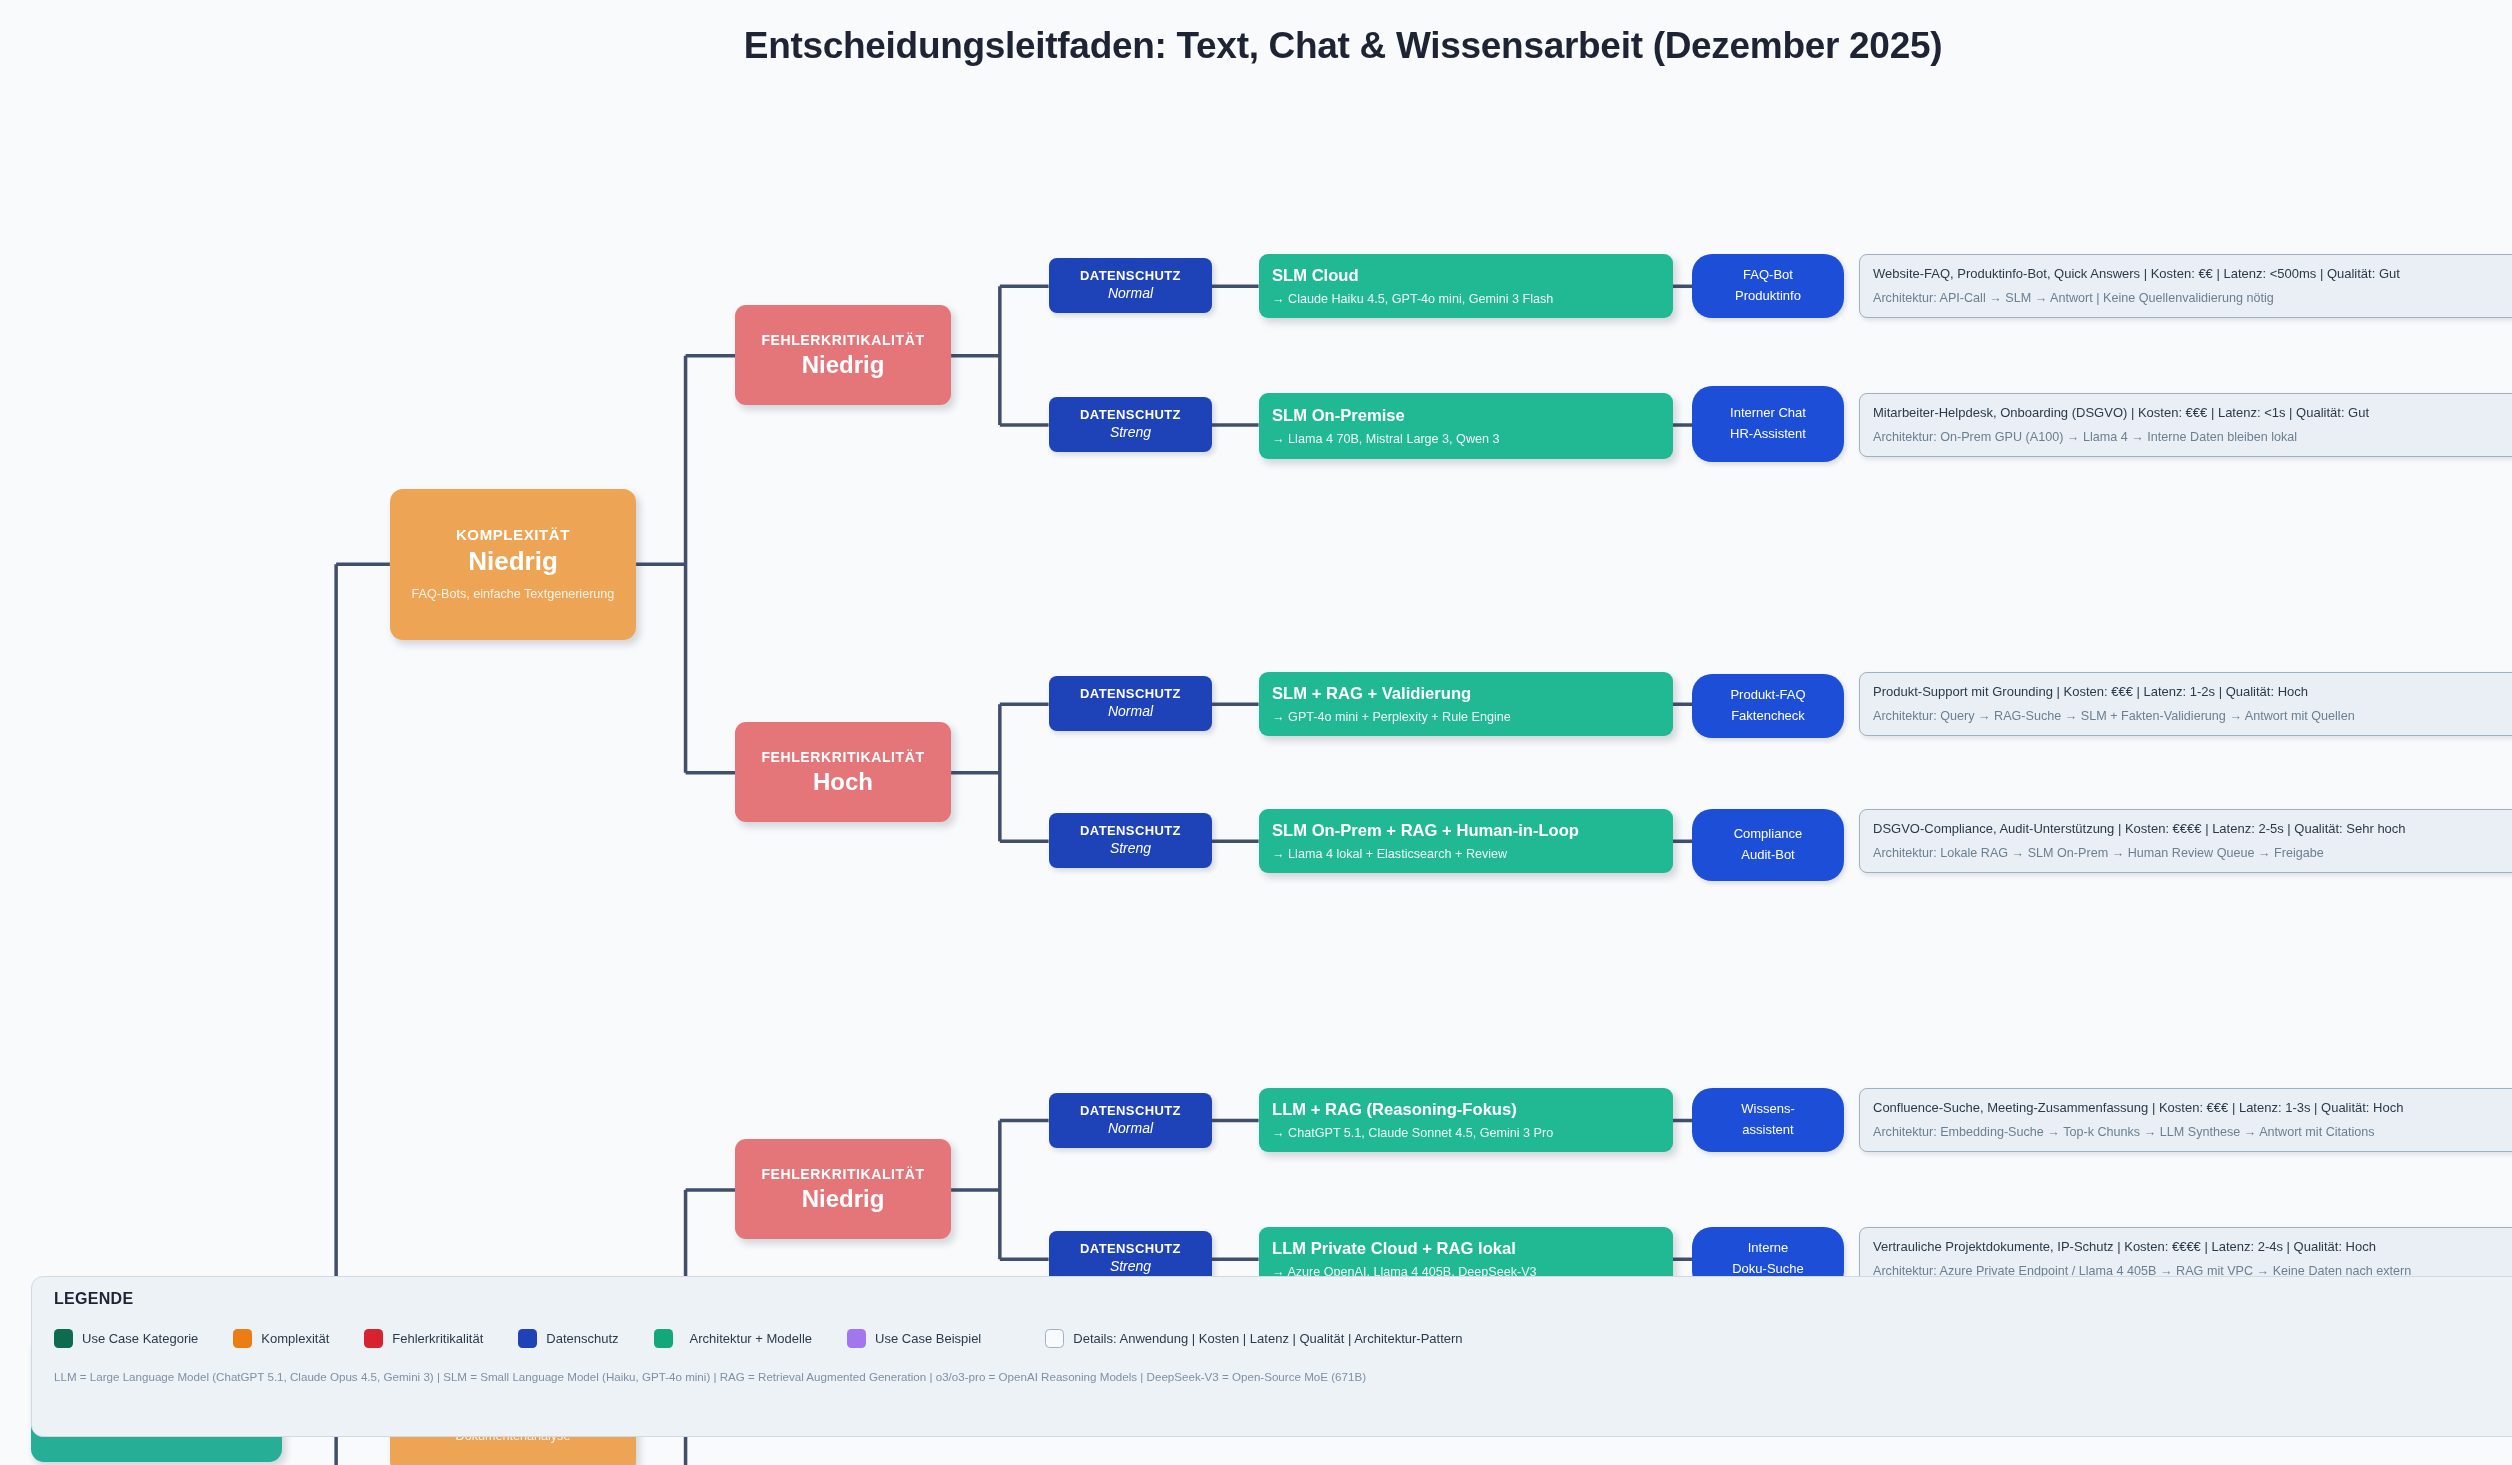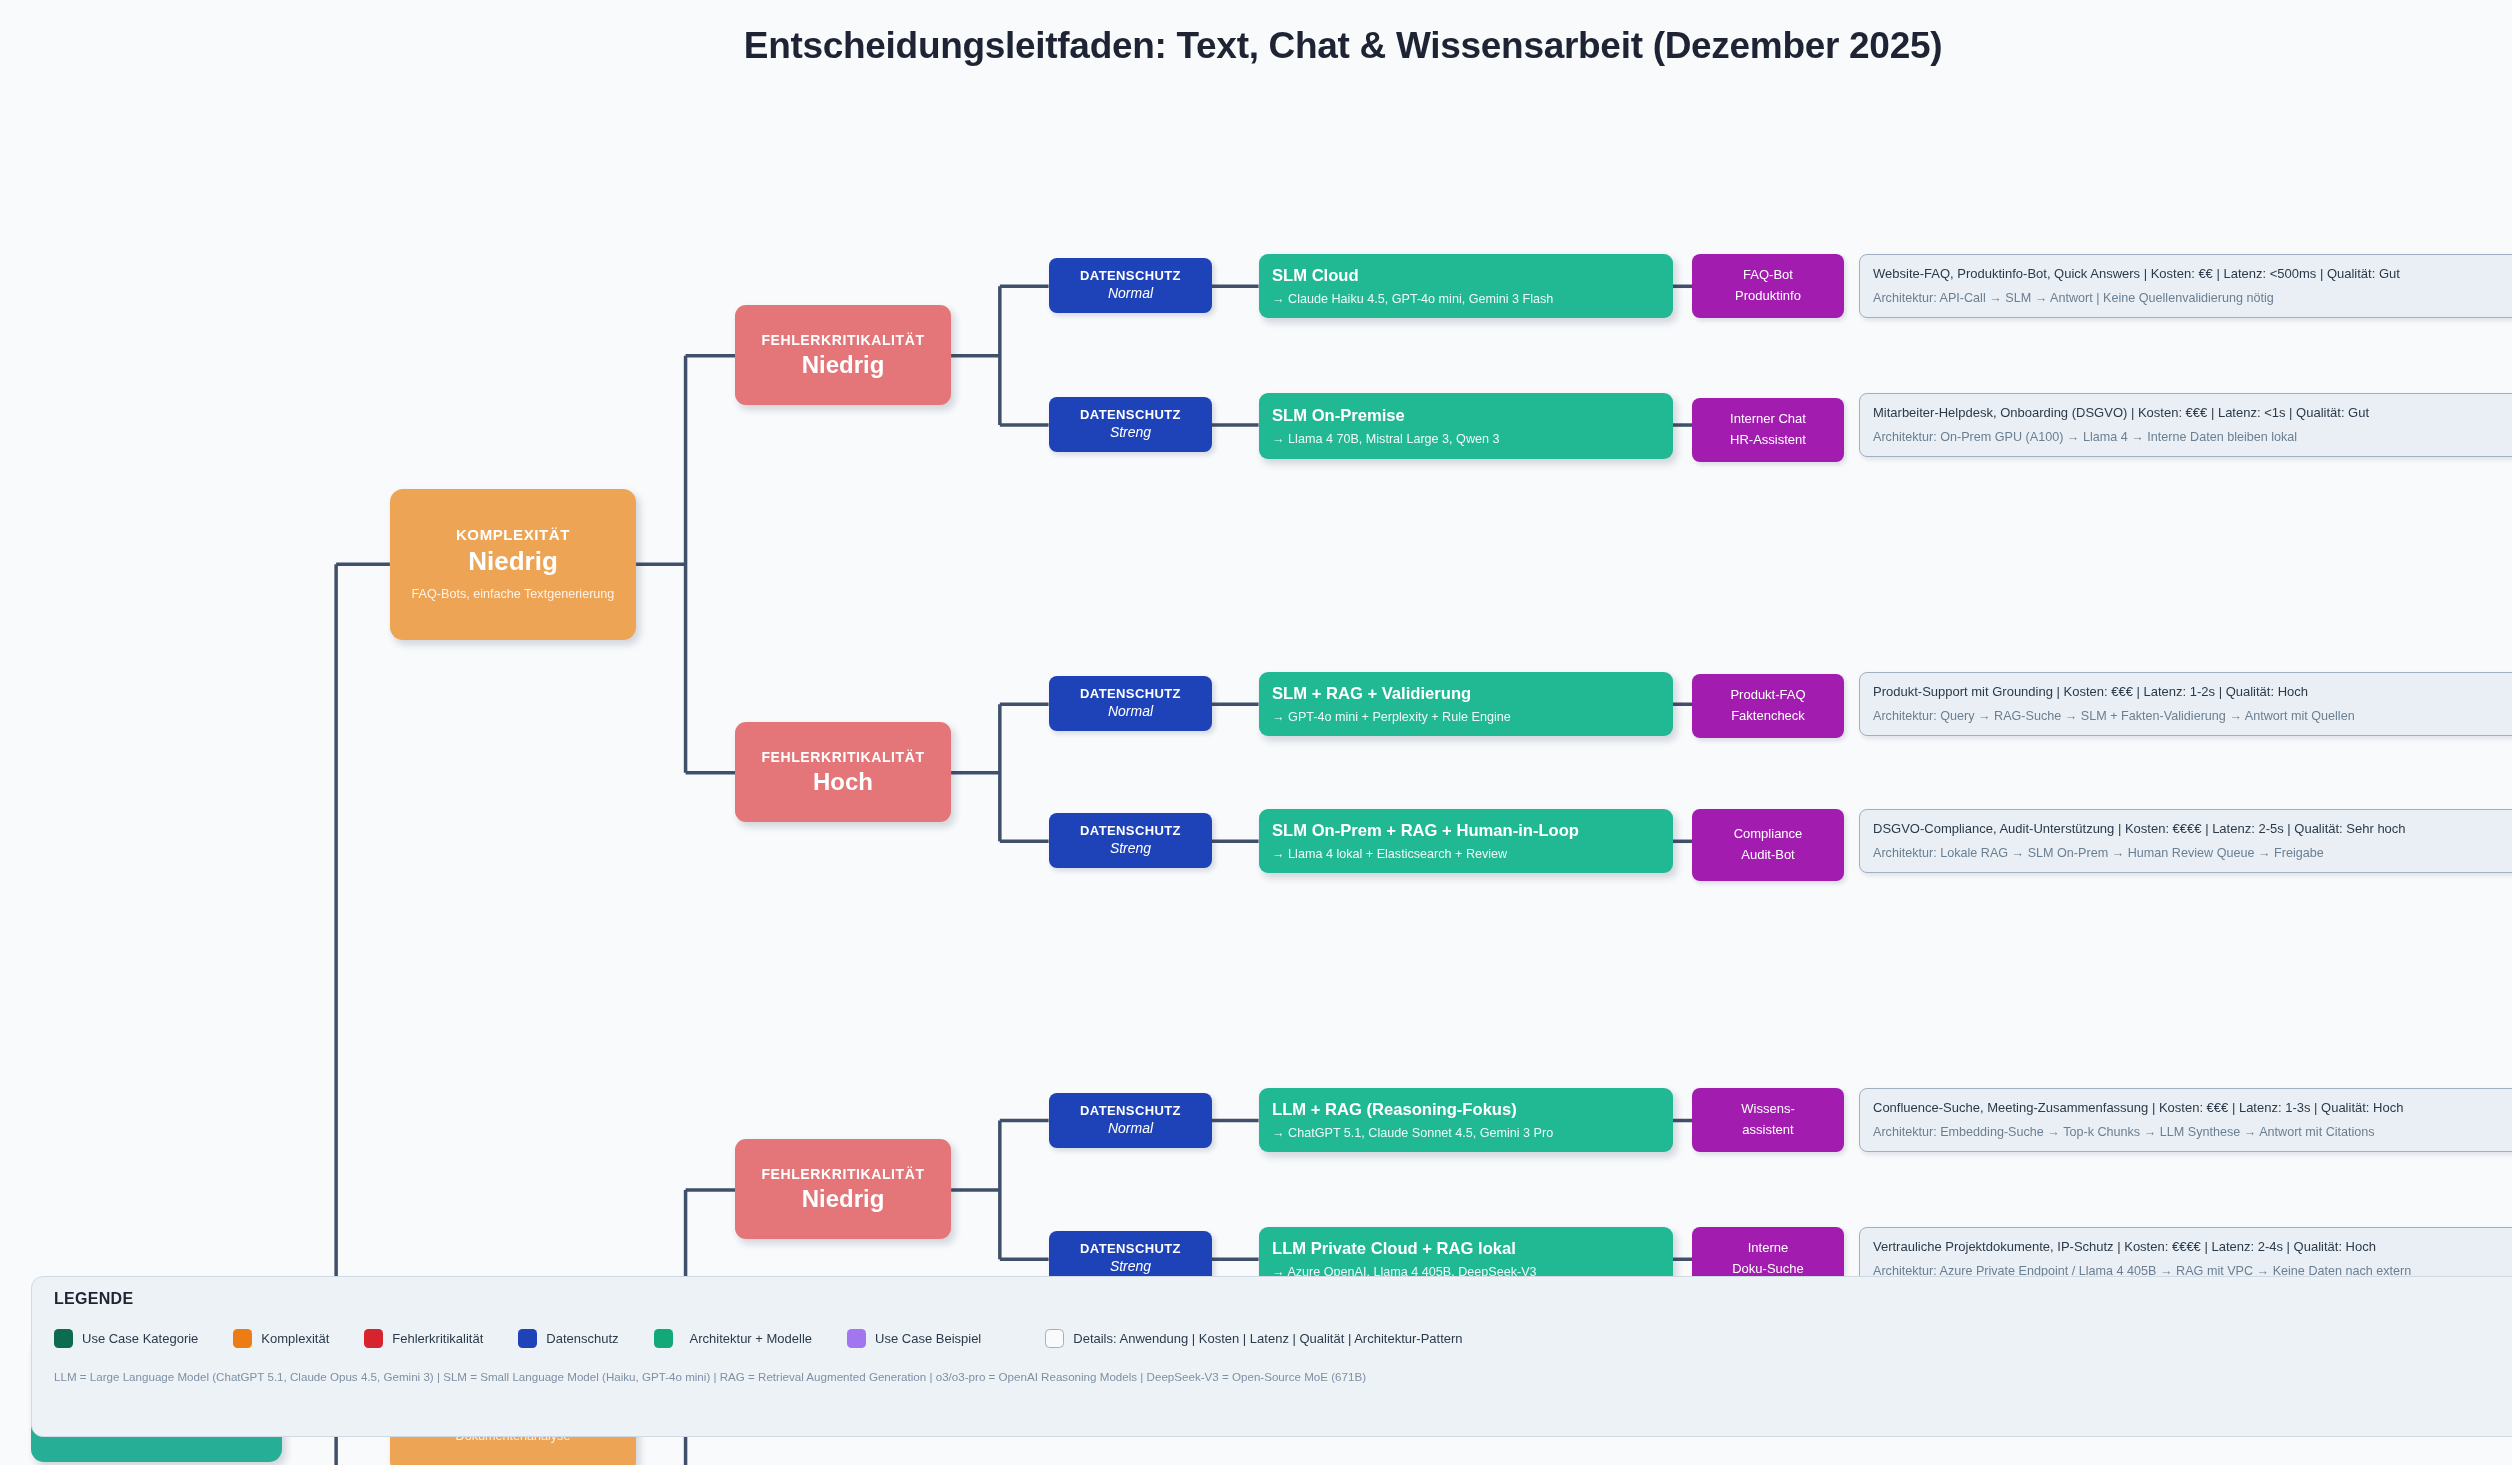--- a/index.html
+++ b/index.html
@@ -76,22 +76,22 @@
   .arch {
     left: 1259px; width: 414px; background: #21b894;
     border-radius: 9px; align-items: flex-start; justify-content: center;
     padding: 7px 13px; text-align: left;
   }
   .arch .at { font-size: 16.6px; font-weight: bold; line-height: 1.2; text-align: center; }
   .arch .am { font-size: 12.6px; margin-top: 7px; color: rgba(255,255,255,.92); }
 
   
   .uc {
-    left: 1692px; width: 152px; background: #a21caf;
-    border-radius: 8px; box-shadow: 2px 2.5px 4.5px rgba(30,40,60,.13);
+    left: 1692px; width: 152px; background: #1d4ed8;
+    border-radius: 20px; box-shadow: 2px 2.5px 4.5px rgba(30,40,60,.13);
   }
   .uc .ut { font-size: 13px; line-height: 1.6; }
 
   
   .detail {
     position: absolute; left: 1859px; width: 789px;
     background: #e9eff4;
     border: 1.5px solid #9fb0c0;
     border-radius: 8px;
     padding: 8px 13px;
@@ -244,21 +244,21 @@
     <div class="d2">Architektur: API-Call → SLM → Antwort | Keine Quellenvalidierung nötig</div>
   </div>
       <div class="node ds" style="top: 397px; height: 55px;">
     <div class="kicker">DATENSCHUTZ</div>
     <div class="main">Streng</div>
   </div>
       <div class="node arch" style="top: 393px; height: 66px;">
     <div class="at">SLM On-Premise</div>
     <div class="am">→ Llama 4 70B, Mistral Large 3, Qwen 3</div>
   </div>
-      <div class="node uc" style="top: 398px; height: 64px;">
+      <div class="node uc" style="top: 386px; height: 76px;">
     <div class="ut">Interner Chat</div>
     <div class="ut">HR-Assistent</div>
   </div>
       <div class="detail" style="top: 393px; height: 64px;">
     <div class="d1">Mitarbeiter-Helpdesk, Onboarding (DSGVO) | Kosten: €€€ | Latenz: &lt;1s | Qualität: Gut</div>
     <div class="d2">Architektur: On-Prem GPU (A100) → Llama 4 → Interne Daten bleiben lokal</div>
   </div>
       <div class="node ds" style="top: 676px; height: 55px;">
     <div class="kicker">DATENSCHUTZ</div>
     <div class="main">Normal</div>

